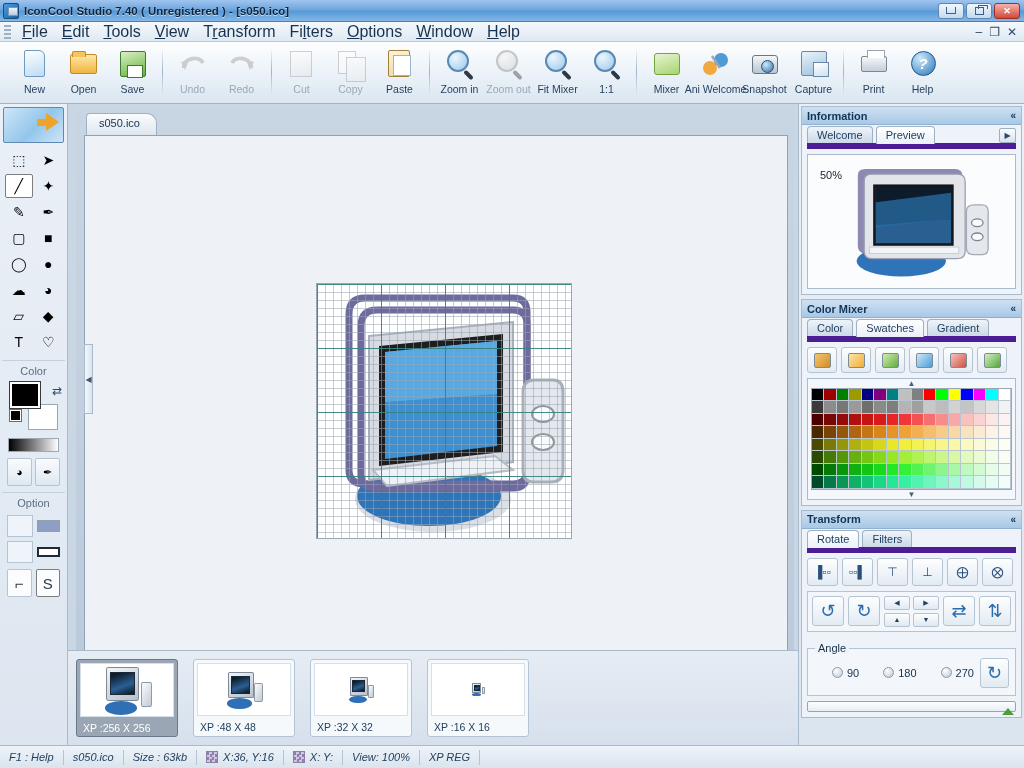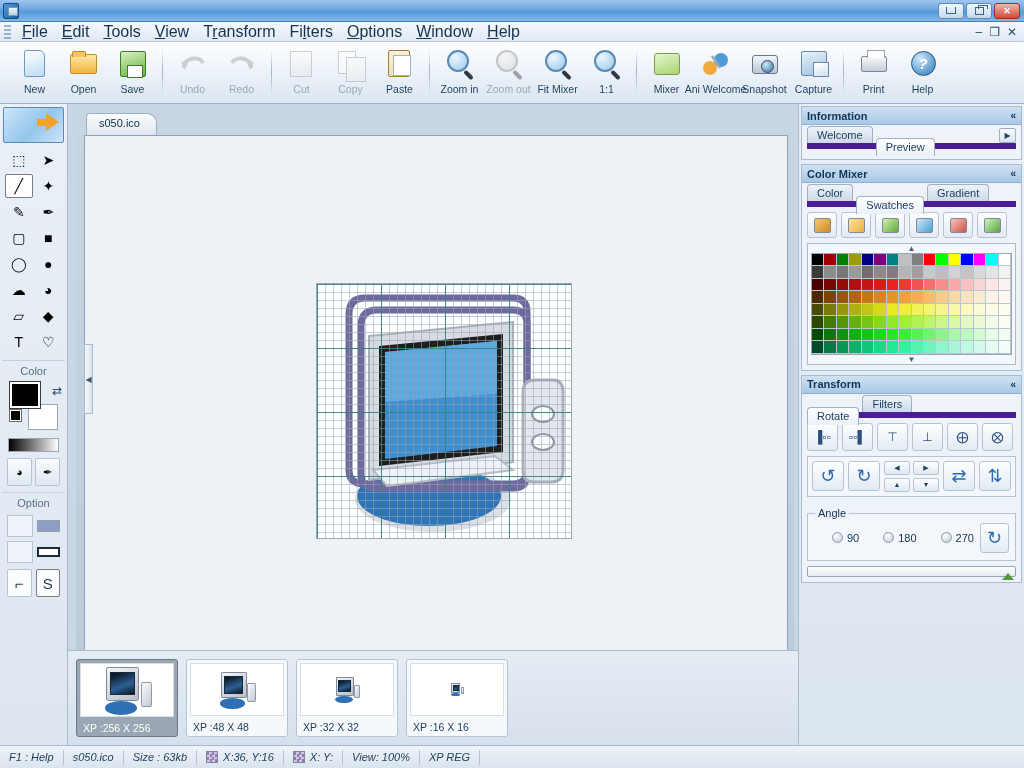--- a/index.html
+++ b/index.html
@@ -193,21 +193,21 @@
   #hsplit{ position:absolute;left:8px;right:6px;bottom:34px;height:9px;
      background:linear-gradient(180deg,#e8eef5,#d2dde8);border-top:1px solid #aebfd0;
      border-bottom:1px solid #aebfd0;}
   #hsplit .handle{ position:absolute;left:50%;transform:translateX(-50%);top:-1px;width:58px;height:9px;
      background:#fbfcfe;border:1px solid #a8bacc;display:flex;align-items:center;justify-content:center;
      font-size:8px;color:#44566a;}
 
   
   #thumbs{ position:absolute;left:68px;bottom:23px;right:226px;height:95px;
      background:linear-gradient(180deg,#e6ecf4,#d6e0ec);border-top:1px solid #a8bacc;
-     display:flex;align-items:center;gap:8px;padding:6px 8px; }
+     display:flex;align-items:center;gap:15px;padding:6px 8px; }
   .thumb{ width:102px;height:78px;border:1px solid #b5c4d4;border-radius:3px;background:#f6f9fc;
      display:flex;flex-direction:column;cursor:default;overflow:hidden;}
   .thumb.sel{ background:#9aa6b3;border-color:#69788a; }
   .thumb .pic{ flex:1;margin:3px;background:#fff;border:1px solid #d6e0ea;
      display:flex;align-items:center;justify-content:center;position:relative;}
   .thumb .cap{ height:17px;line-height:17px;text-align:left;padding-left:6px;font-size:10.5px;color:#24415f;}
   .thumb.sel .cap{ color:#ffffff; }
 
   
   .mon{ position:relative; }
@@ -228,21 +228,21 @@
   .phead{ height:18px;display:flex;align-items:center;padding:0 5px;
      background:linear-gradient(180deg,#cfe1f2,#a8c8e6);border-bottom:1px solid #8fb0d0;
      color:#123456;font-weight:bold;font-size:11px;}
   .phead .chev{ margin-left:auto;font-size:10px;color:#123456; }
   .pbody{ padding:5px; }
   .tabrow{ display:flex;align-items:flex-end;gap:3px;height:19px;
      border-bottom:6px solid #4c1d95;margin-bottom:5px;}
   .tab{ padding:2px 9px 2px 9px;font-size:11px;color:#1b3a5c;border:1px solid #9db0c4;
      border-bottom:none;border-radius:4px 4px 0 0;
      background:linear-gradient(180deg,#eef4fa,#ccd9e7);cursor:default;}
-  .tab.active{ background:linear-gradient(180deg,#ffffff,#eaf1f8); position:relative;top:13px;
+  .tab.active{ background:linear-gradient(180deg,#ffffff,#eaf1f8); position:relative;top:1px;
      padding-bottom:3px;}
   .tabrow .more{ margin-left:auto;width:17px;height:15px;border:1px solid #9db0c4;border-radius:2px;
      background:linear-gradient(180deg,#fbfcfe,#d9e3ee);display:flex;align-items:center;
      justify-content:center;font-size:8px;color:#2b4a6b;}
   #previewbox{ height:135px;border:1px solid #a9bccf;background:#fafcfe;position:relative;
      display:flex;align-items:center;justify-content:center;}
   #previewbox .zoomlbl{ position:absolute;left:12px;top:14px;font-size:11px;color:#15202c;}
   .mixbtns{ display:flex;gap:4px;margin-bottom:5px; }
   .mixbtn{ width:30px;height:26px;border:1px solid #b6c4d2;border-radius:3px;
      background:linear-gradient(180deg,#fdfefe,#e2ebf3);display:flex;align-items:center;
@@ -288,20 +288,21 @@
   .miniicon{ width:12px;height:12px;border:1px solid #8f7fa8;
      background:repeating-conic-gradient(#cfc6df 0% 25%,#8d7fae 0% 50%) 0 0/5px 5px;}
 </style>
 </head>
 <body>
 
 <div id="app">
 
   <div id="titlebar">
     <div class="appicon"></div>
+    <div class="title">IconCool Studio 7.40 ( Unregistered ) - [s050.ico]</div>
     <div id="wincontrols">
       <div class="wbtn">
           <i class="g-min"></i>
         </div>
       <div class="wbtn">
           <i class="g-max"></i>
         </div>
       <div class="wbtn close">✕</div>
     </div>
   </div>
@@ -630,20 +631,36 @@
     <div class="panel">
       <div class="phead">
         <span>Information</span>
         <span class="chev">«</span>
       </div>
       <div class="pbody">
         <div class="tabrow">
           <div class="tab">Welcome</div>
           <div class="tab active">Preview</div>
           <div class="more">▶</div>
+        </div>
+        <div id="previewbox">
+          <div class="zoomlbl">50%</div>
+          <svg width="175" height="115" viewBox="0 0 256 180">
+            <ellipse cx="112" cy="152" rx="70" ry="24" fill="#2f73b8"></ellipse>
+            <path d="M44 18 Q44 8 56 8 L196 8 Q208 8 208 20 L208 128 Q208 140 196 140 L56 140 Q44 140 44 128 Z" fill="#8c8ab0"></path>
+            <path d="M54 26 Q54 16 66 16 L200 16 Q212 16 212 28 L212 136 Q212 148 200 148 L66 148 Q54 148 54 136 Z" fill="#e2e5ea" stroke="#9a9fb0" stroke-width="2"></path>
+            <rect x="68" y="32" width="126" height="96" fill="#14161c"></rect>
+            <path d="M72 36 L190 36 L190 124 L72 124 Z" fill="#2a5f92"></path>
+            <path d="M72 36 L190 36 L190 86 L72 96 Z" fill="#0d1b2a"></path>
+            <path d="M72 60 L190 45 L190 86 L72 100 Z" fill="#27699f" opacity=".8"></path>
+            <rect x="62" y="130" width="140" height="10" fill="#f2f4f7" stroke="#b9bec8"></rect>
+            <path d="M214 74 Q214 64 226 64 L238 64 Q248 64 248 74 L248 132 Q248 142 238 142 L226 142 Q214 142 214 132 Z" fill="#e4e7ec" stroke="#a3a9b5" stroke-width="2"></path>
+            <ellipse cx="231" cy="92" rx="9" ry="6" fill="#fafbfc" stroke="#7d8490" stroke-width="2"></ellipse>
+            <ellipse cx="231" cy="114" rx="9" ry="6" fill="#fafbfc" stroke="#7d8490" stroke-width="2"></ellipse>
+          </svg>
         </div>
       </div>
     </div>
 
     <div class="panel">
       <div class="phead">
         <span>Color Mixer</span>
         <span class="chev">«</span>
       </div>
       <div class="pbody">

